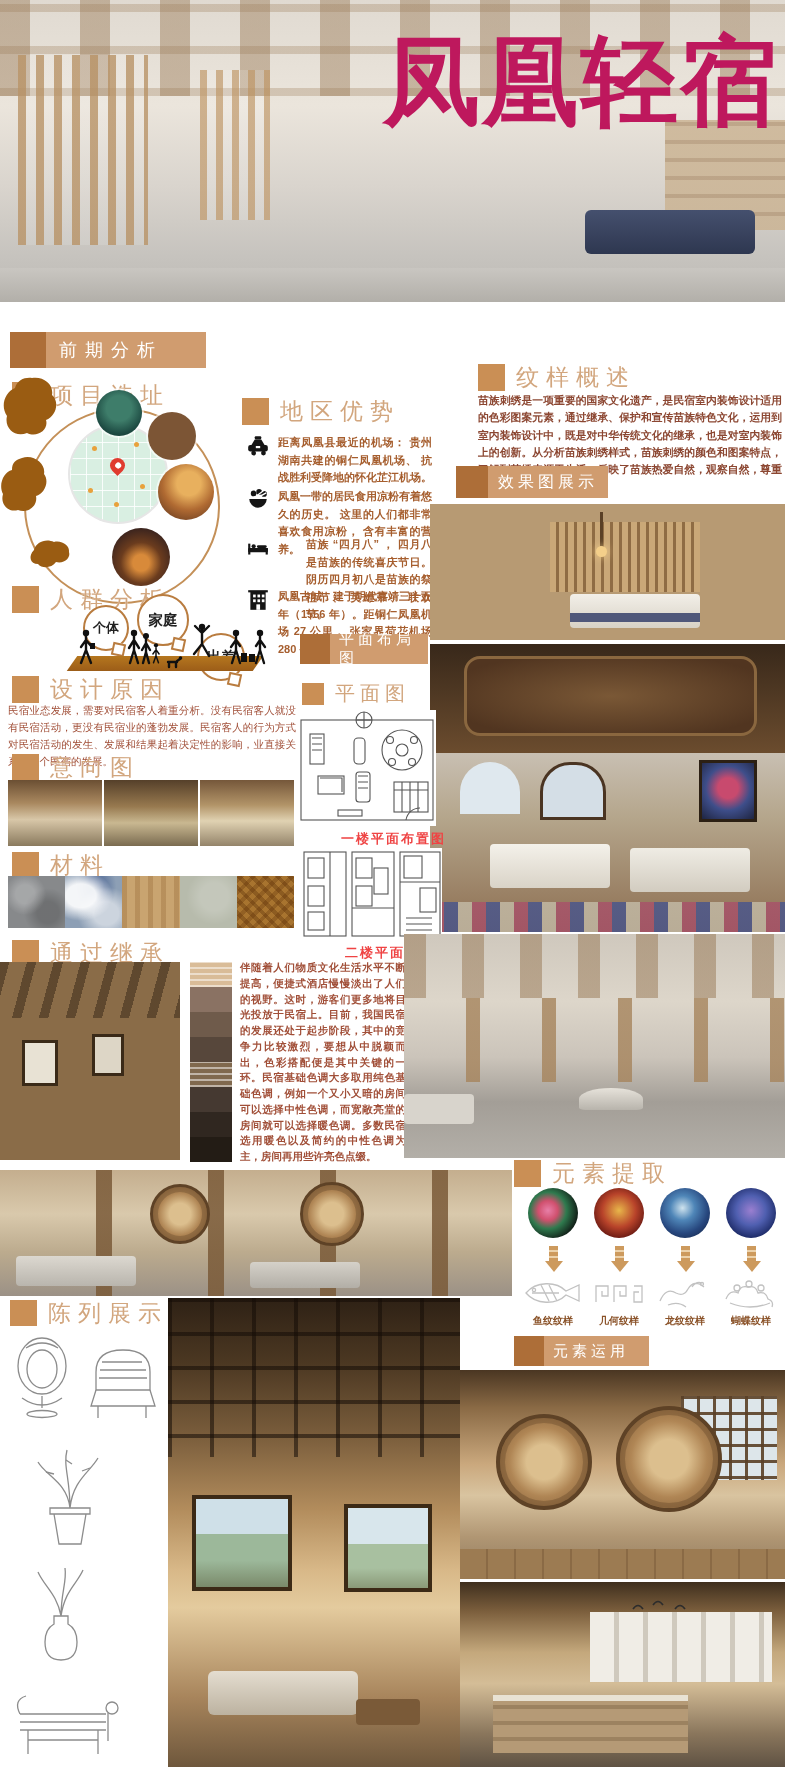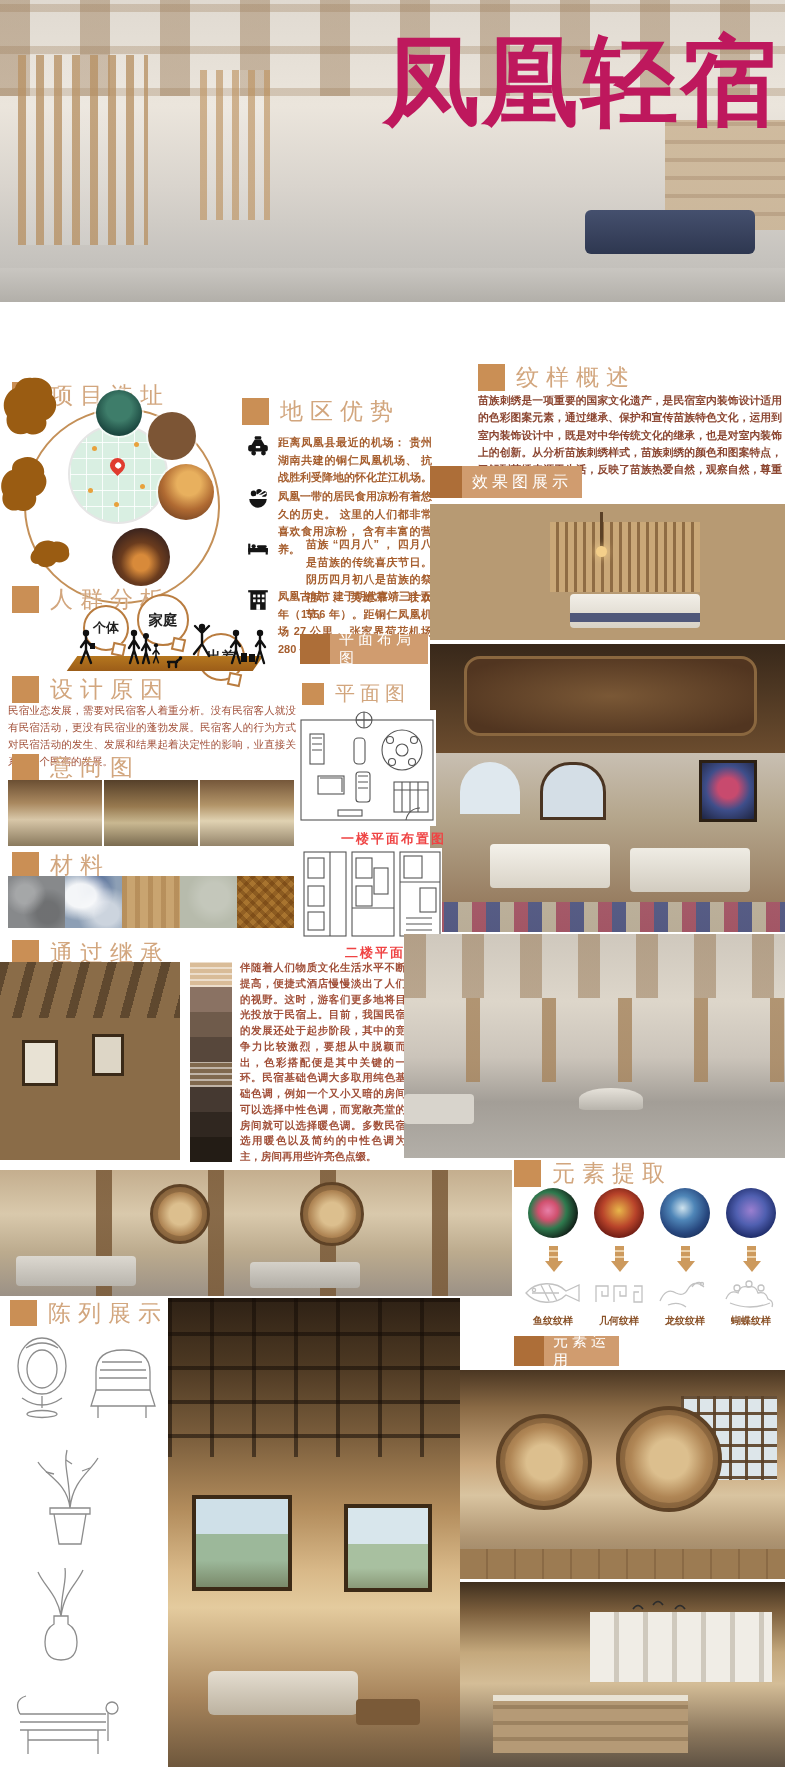--- a/index.html
+++ b/index.html
@@ -102,20 +102,24 @@
          background:repeating-linear-gradient(90deg,#c19a6b 0 7px,rgba(255,255,255,.2) 7px 16px);opacity:.7;"></div>
     <div style="right:0;top:120px;width:120px;height:110px;
          background:repeating-linear-gradient(0deg,#cbb494 0 14px,#b79c7c 14px 18px);opacity:.85;"></div>
     <div style="right:30px;top:210px;width:170px;height:44px;border-radius:6px;
          background:linear-gradient(180deg,#45506e,#2e3750);"></div>
     <div style="left:0;bottom:0;width:100%;height:34px;
          background:linear-gradient(180deg,#c9c6c1,#b2afa9);"></div>
   </div>
   <h1 class="title">凤凰轻宿</h1>
 
+  <div class="badge" style="left:10px;top:332px;width:196px;">
+    <span class="bsq"></span>
+    <span class="blb">前期分析</span>
+  </div>
 
   <div class="shead" style="left:12px;top:380px;">
     <span class="hsq"></span>
     <span class="htx">项目选址</span>
   </div>
 
   <div class="ring" style="left:24px;top:408px;width:192px;height:192px;"></div>
   <svg class="abs" style="left:2px;top:376px;" width="60" height="66" viewBox="0 0 60 66">
     <path fill="#9a5c12" d="M30,2 C41,0 52,8 50,19 C58,26 54,40 44,44 C47,54 35,62 25,57 C13,62 2,52 5,40 C-2,30 3,16 13,12 C15,4 23,1 30,2 Z"></path>
   </svg>
@@ -204,21 +208,21 @@
     </span>
     <p>凤凰古城．建于明代嘉靖三十五年（1556 年）。距铜仁凤凰机场 27 公里， 张家界荷花机场 280 公里。</p>
   </div>
 
   <div class="shead" style="left:478px;top:362px;">
     <span class="hsq"></span>
     <span class="htx">纹样概述</span>
   </div>
   <p class="para p-pattern" style="left:478px;top:392px;">苗族刺绣是一项重要的国家文化遗产，是民宿室内装饰设计适用的色彩图案元素，通过继承、保护和宣传苗族特色文化，运用到室内装饰设计中，既是对中华传统文化的继承，也是对室内装饰上的创新。从分析苗族刺绣样式，苗族刺绣的颜色和图案特点，了解到苗绣来源于生活，反映了苗族热爱自然，观察自然，尊重自然的单纯宇宙论。</p>
 
-  <div class="badge" style="left:430px;top:466px;width:152px;height:32px;border-radius:14px;">
+  <div class="badge" style="left:456px;top:466px;width:152px;height:32px;border-radius:14px;">
     <span class="bsq" style="width:32px;"></span>
     <span class="blb" style="font-size:16px;letter-spacing:4px;padding-left:10px;">效果图展示</span>
   </div>
 
   <div class="ph" style="left:430px;top:504px;width:355px;height:136px;background:linear-gradient(180deg,#8a6a45 0%,#b8966b 22%,#cdb astounding 40%,#c7ad85 45%,#9f8a70 75%,#7c746c 100%);background-color:#b79a73;">
     <div style="left:120px;top:18px;width:150px;height:70px;
          background:repeating-linear-gradient(90deg,#caa878 0 6px,#8f6c44 6px 9px);"></div>
     <div style="left:170px;top:8px;width:3px;height:34px;background:#5a4026;"></div>
     <div style="left:166px;top:42px;width:11px;height:11px;border-radius:50%;background:#f4cf8a;box-shadow:0 0 8px #f4cf8a;"></div>
     <div style="left:140px;bottom:12px;width:130px;height:34px;border-radius:4px;background:linear-gradient(180deg,#f2efe8,#d8d2c6);"></div>
@@ -453,21 +457,21 @@
     <circle cx="17" cy="14" r="3"></circle>
       <circle cx="29" cy="10" r="3"></circle>
       <circle cx="41" cy="14" r="3"></circle>
   </svg>
 
   <p class="plabel" style="left:521px;top:1314px;">鱼纹纹样</p>
   <p class="plabel" style="left:587px;top:1314px;">几何纹样</p>
   <p class="plabel" style="left:653px;top:1314px;">龙纹纹样</p>
   <p class="plabel" style="left:719px;top:1314px;">蝴蝶纹样</p>
 
-  <div class="badge small" style="left:514px;top:1336px;width:105px;border-radius:12px;">
+  <div class="badge small" style="left:514px;top:1336px;width:135px;border-radius:12px;">
     <span class="bsq"></span>
     <span class="blb">元素运用</span>
   </div>
 
   <div class="ph" style="left:460px;top:1370px;width:325px;height:209px;background:linear-gradient(180deg,#4a3622 0%,#8a6a45 18%,#caa87d 45%,#d9c4a0 60%,#b09673 80%,#8f7a5e 100%);">
     <div style="right:8px;top:26px;width:96px;height:84px;background:
         linear-gradient(rgba(90,64,38,.9) 3px,transparent 3px),linear-gradient(90deg,rgba(90,64,38,.9) 3px,transparent 3px),#dde6ea;
         background-size:16px 16px,16px 16px,auto;"></div>
     <div class="medal" style="left:36px;top:44px;width:88px;height:88px;"></div>
     <div class="medal" style="left:156px;top:36px;width:98px;height:98px;"></div>

